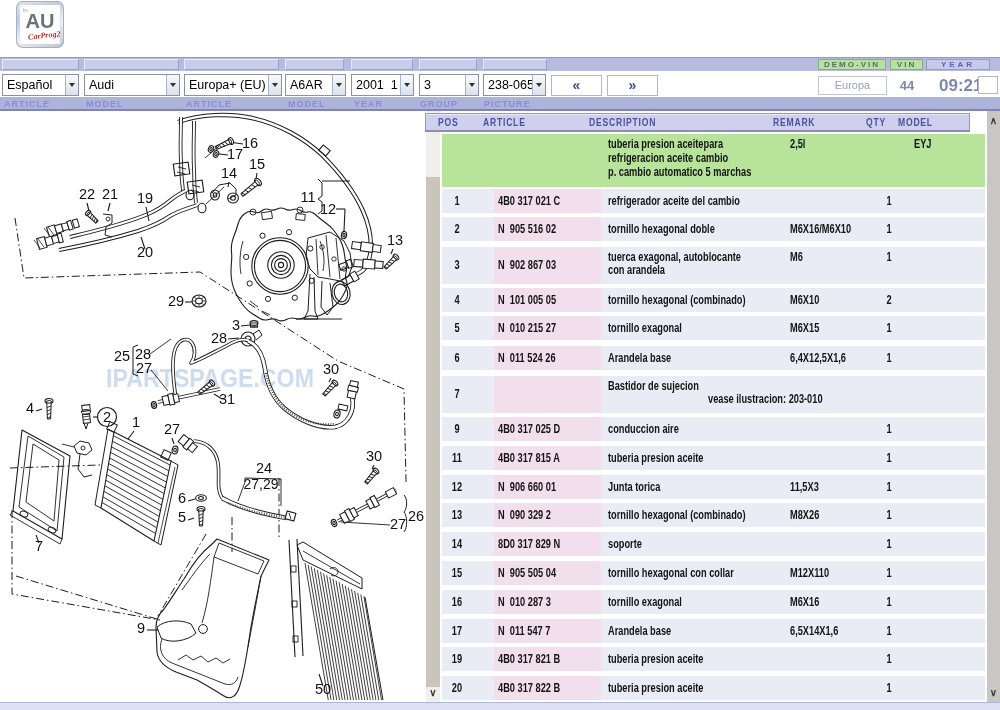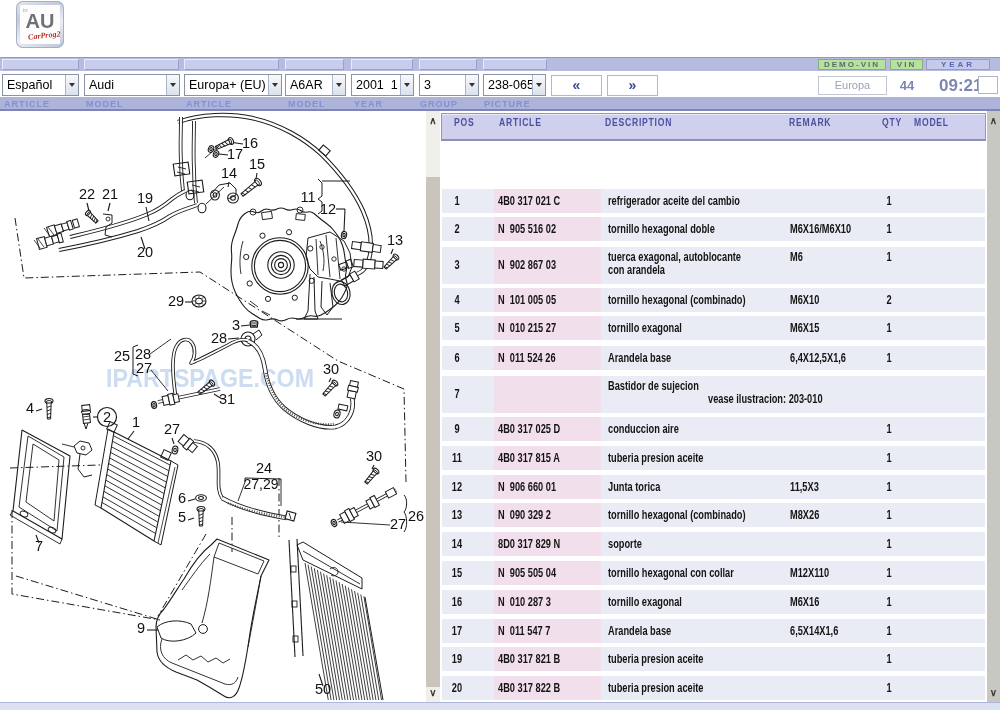--- a/index.html
+++ b/index.html
@@ -30,21 +30,21 @@
 #lblrow { position:absolute; left:0; top:97px; width:1000px; height:14px; background:#aeb3da; border-bottom:2px solid #7d85b8; }
 .lr { position:absolute; top:2px; font-size:9px; font-weight:bold; color:#878ed1; letter-spacing:1px; }
 
 #diag { position:absolute; left:0; top:111px; width:426px; height:591px; background:#fff; }
 .sbar { position:absolute; top:111px; height:591px; }
 #sbl { left:426px; width:14px; background:#f1efeb; }
 #sbl .thumb { position:absolute; left:0; top:66px; width:14px; height:510px; background:#c9c5bc; }
 #sbr { left:987px; width:13px; background:#c9c7c4; }
 .arr { position:absolute; left:0; width:100%; text-align:center; font-size:10px; font-weight:bold; color:#3a3a3a; font-family:"Liberation Sans",sans-serif; }
 
-#thead { position:absolute; left:441px; top:113px; width:545px; height:28px; background:#cfd0ed; border:1px solid #9595bf; border-bottom:2px solid #8d8db8; box-shadow:inset 0 1px 0 #e9eaf8; }
+#thead { position:absolute; left:425px; top:113px; width:545px; height:19px; background:#cfd0ed; border:1px solid #9595bf; border-bottom:2px solid #8d8db8; box-shadow:inset 0 1px 0 #e9eaf8; }
 .hc { position:absolute; top:0; font-size:11px; font-weight:bold; color:#4f4f9f; letter-spacing:1px; line-height:16px; transform:scaleX(0.78); transform-origin:0 50%; white-space:nowrap; }
 #green { position:absolute; left:442px; top:134px; width:543px; height:53px; background:#b7e39a; }
 .gtx { position:absolute; font-size:12px; font-weight:bold; color:#141414; line-height:14px; transform:scaleX(0.77); transform-origin:0 50%; white-space:nowrap; }
 .row { position:absolute; left:442px; width:543px; background:#e9ecf4; }
 .pink { position:absolute; left:52px; top:0; width:107px; height:100%; background:#f2dfec; }
 .rc { position:absolute; top:0; font-size:12px; font-weight:bold; color:#141414; white-space:nowrap; transform:scaleX(0.77); transform-origin:0 50%; }
 .pos,.qty { transform-origin:50% 50% !important; }
 .pos { left:0; width:30px; text-align:center; }
 .qty { left:430px; width:34px; text-align:center; }
 #bstrip { position:absolute; left:0; top:702px; width:1000px; height:8px; background:#dbe1f3; border-top:1px solid #aeb6da; }
@@ -553,20 +553,25 @@
       <div class="arr" style="top:576px">∨</div>
     </div>
 <div id="thead">
   <span class="hc" style="left:12px">POS</span>
   <span class="hc" style="left:57px">ARTICLE</span>
   <span class="hc" style="left:163px">DESCRIPTION</span>
   <span class="hc" style="left:347px">REMARK</span>
   <span class="hc" style="left:440px">QTY</span>
   <span class="hc" style="left:472px">MODEL</span>
 </div>
+<div id="green">
+  <div class="gtx" style="left:166px;top:3px">tuberia presion aceitepara<br>refrigeracion aceite cambio<br>p. cambio automatico 5 marchas</div>
+  <div class="gtx" style="left:348px;top:3px">2,5l</div>
+  <div class="gtx" style="left:472px;top:3px">EYJ</div>
+</div>
 <div class="row" style="top:189px;height:24px">
       <div class="rc pos" style="line-height:24px">1</div>
       <div class="pink"></div>
       <div class="rc" style="left:56px;line-height:24px">4B0 317 021 C</div>
       <div class="rc" style="left:166px;line-height:24px">refrigerador aceite del cambio</div>
       <div class="rc qty" style="line-height:24px;top:0">1</div>
     </div>
 <div class="row" style="top:217px;height:24px">
       <div class="rc pos" style="line-height:24px">2</div>
       <div class="pink"></div>

